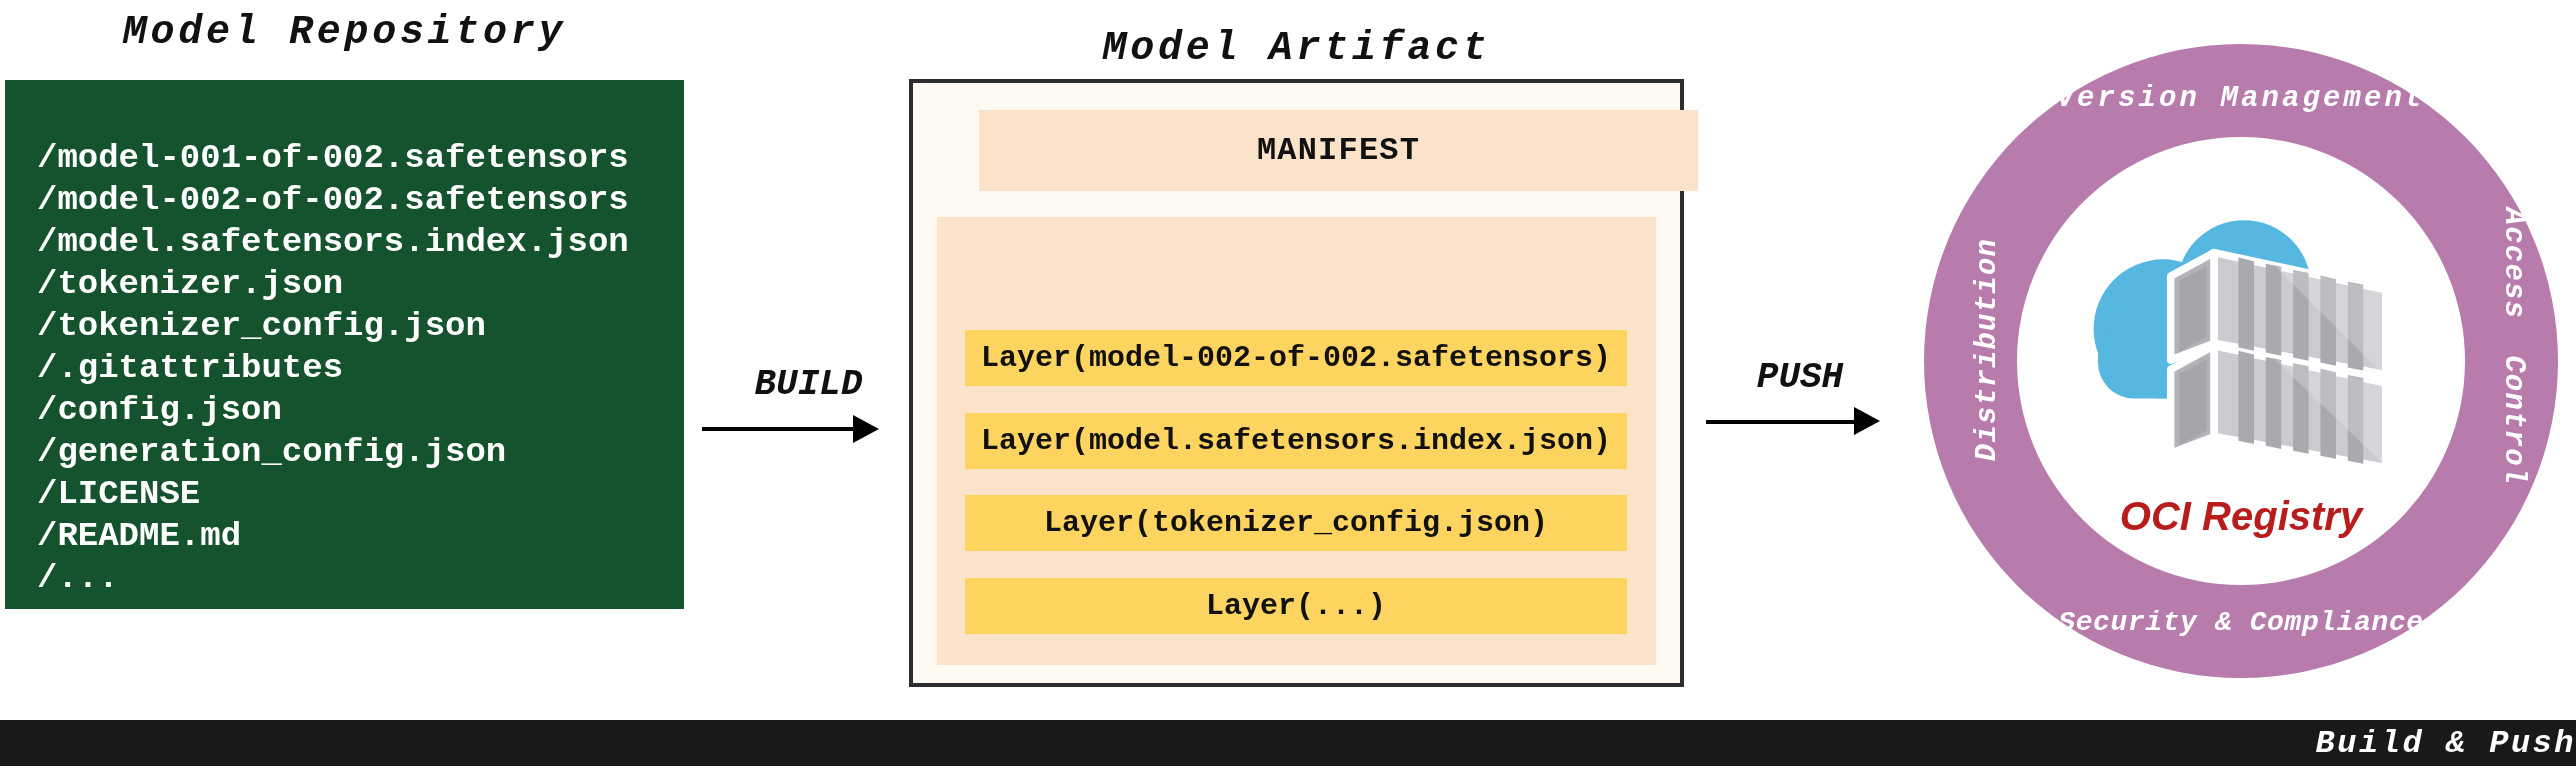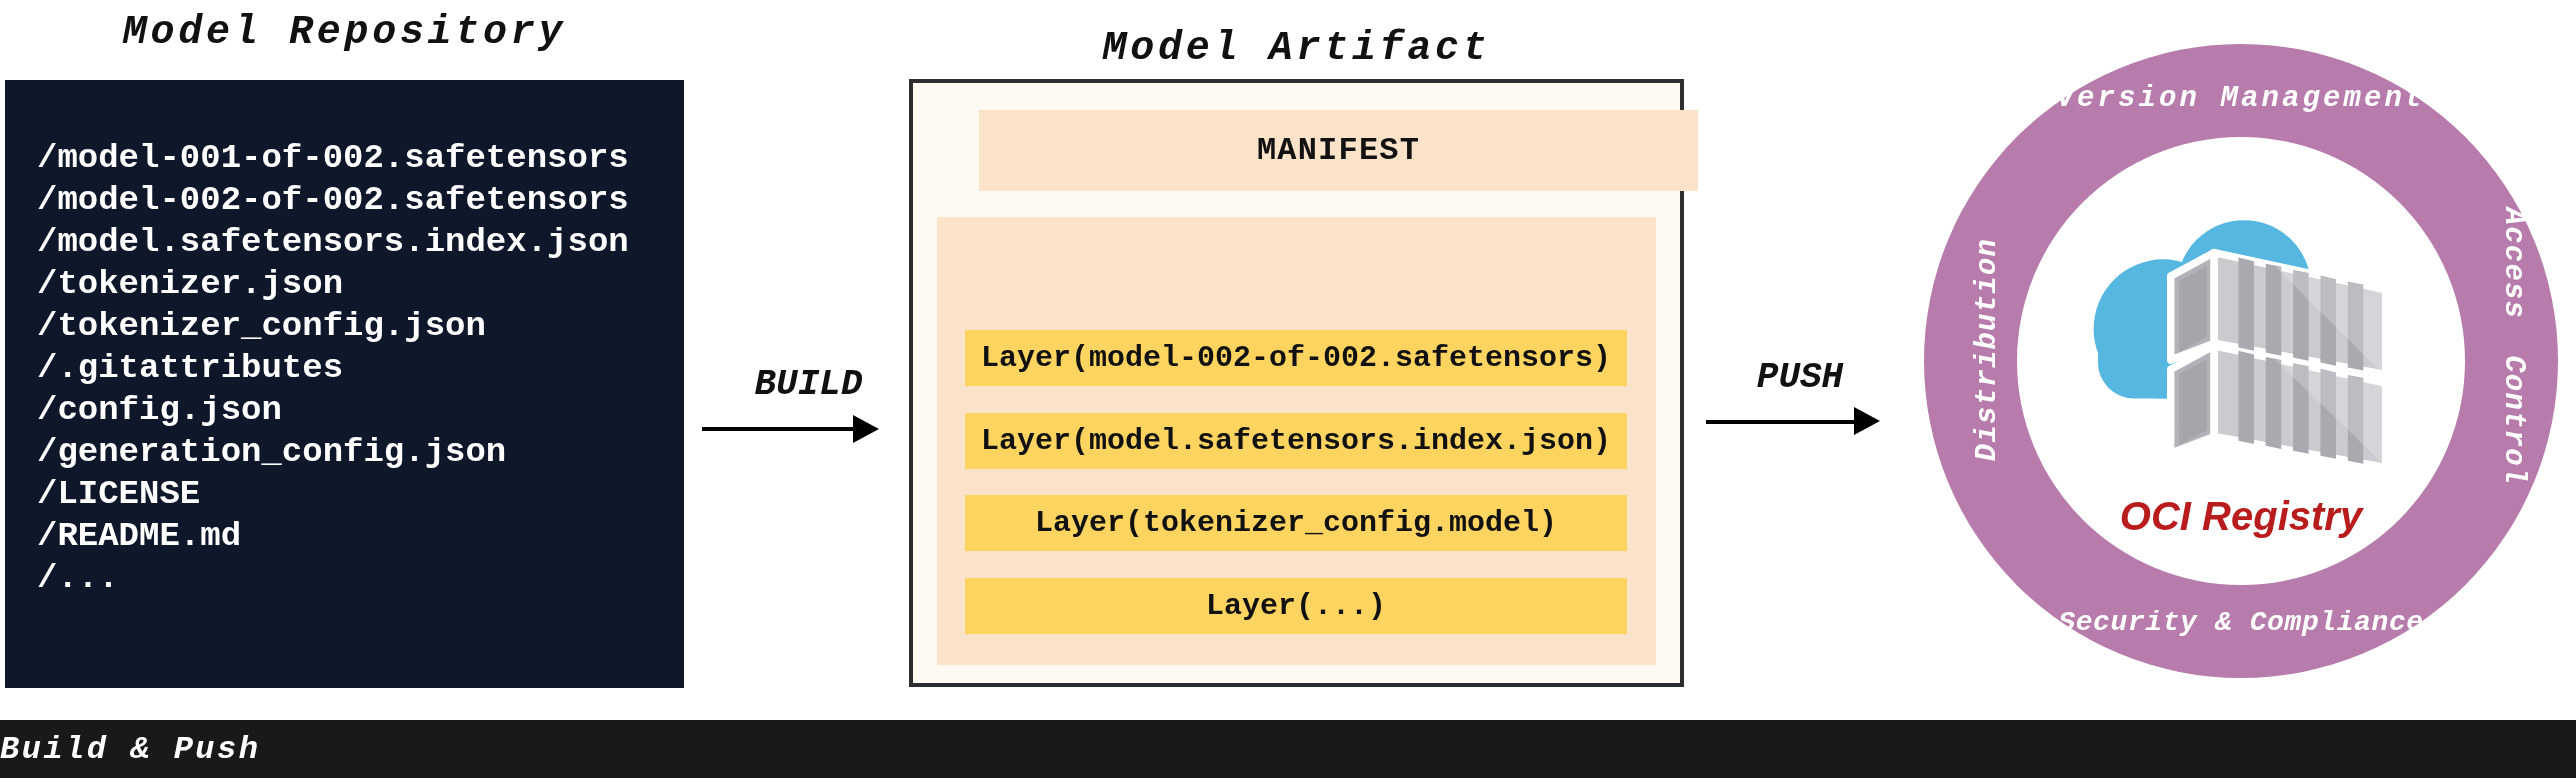--- a/index.html
+++ b/index.html
@@ -5,21 +5,21 @@
   html,body{margin:0;padding:0;background:#ffffff;}
   body{width:2576px;height:778px;position:relative;overflow:hidden;
        font-family:"Liberation Mono",monospace;}
   .abs{position:absolute;}
 
   
   .sec-title{font-weight:bold;font-style:italic;font-size:40px;letter-spacing:3.7px;
              color:#111;text-align:center;}
 
   
-  .repo-box{left:5px;top:80px;width:679px;height:608px;background:#0f172a;
+  .repo-box{left:5px;top:80px;width:679px;height:529px;background:#14532d;
             box-sizing:border-box;padding:57px 0 0 32px;}
   .repo-file{color:#ffffff;font-weight:bold;font-size:34px;line-height:42px;white-space:pre;}
 
   
   .artifact-box{left:909px;top:79px;width:775px;height:608px;background:#FFFAF1;
                 border:4.4px solid #2E2E32;box-sizing:border-box;}
   .band{position:absolute;left:24px;width:719px;background:#FBE3C9;}
   .band-manifest{top:27px;height:81px;display:flex;align-items:center;justify-content:center;margin-left:42px;}
   .manifest-text{font-weight:bold;font-size:32px;color:#111;letter-spacing:1.2px;}
   .band-layers{top:134px;height:448px;}
@@ -41,22 +41,22 @@
   .ring-bottom{left:1924px;top:607px;width:634px;font-size:28px;letter-spacing:0.6px;}
   .ring-right{left:2327px;top:328px;width:373px;height:37px;line-height:37px;
               transform:rotate(90deg);font-size:29px;letter-spacing:1.2px;word-spacing:17.4px;}
   .ring-left{left:1801px;top:331px;width:373px;height:37px;line-height:37px;
              transform:rotate(-90deg);font-size:29px;letter-spacing:1.2px;}
   .oci-label{left:2017px;top:465px;width:448px;text-align:center;
              font-family:"Liberation Sans",sans-serif;font-weight:bold;font-style:italic;
              font-size:40px;color:#b91c1c;margin-top:29px;}
 
   
-  .footer-bar{left:0;top:720px;width:2576px;height:58px;background:#191919;
-              display:flex;align-items:center;justify-content:flex-start;}
+  .footer-bar{left:0;top:720px;width:2576px;height:46px;background:#191919;
+              display:flex;align-items:center;justify-content:flex-end;}
   .footer-text{color:#ffffff;font-weight:bold;font-style:italic;font-size:32px;letter-spacing:2.5px;}
 </style>
 </head>
 <body>
 
 <div class="abs sec-title" style="left:5px;top:10px;width:679px;">Model Repository</div>
 
 <div class="abs repo-box">
   <div class="repo-file">/model-001-of-002.safetensors</div>
   <div class="repo-file">/model-002-of-002.safetensors</div>
@@ -77,21 +77,21 @@
 
 <div class="abs sec-title" style="left:909px;top:26px;width:775px;">Model Artifact</div>
 
 <div class="abs artifact-box">
   <div class="band band-manifest">
     <span class="manifest-text">MANIFEST</span>
   </div>
   <div class="band band-layers">
     <div class="layer-row" style="top:113px;">Layer(model-002-of-002.safetensors)</div>
     <div class="layer-row" style="top:196px;">Layer(model.safetensors.index.json)</div>
-    <div class="layer-row" style="top:278px;">Layer(tokenizer_config.model)</div>
+    <div class="layer-row" style="top:278px;">Layer(tokenizer_config.json)</div>
     <div class="layer-row" style="top:361px;">Layer(...)</div>
   </div>
 </div>
 
 <div class="abs flow-label" style="left:1688px;top:357px;width:224px;">PUSH</div>
 <div class="abs arrow-line" style="left:1706px;top:420px;width:149px;"></div>
 <div class="abs arrow-head" style="left:1854px;top:407px;"></div>
 
 <div class="abs ring-outer"></div>
 <div class="abs ring-inner"></div>

